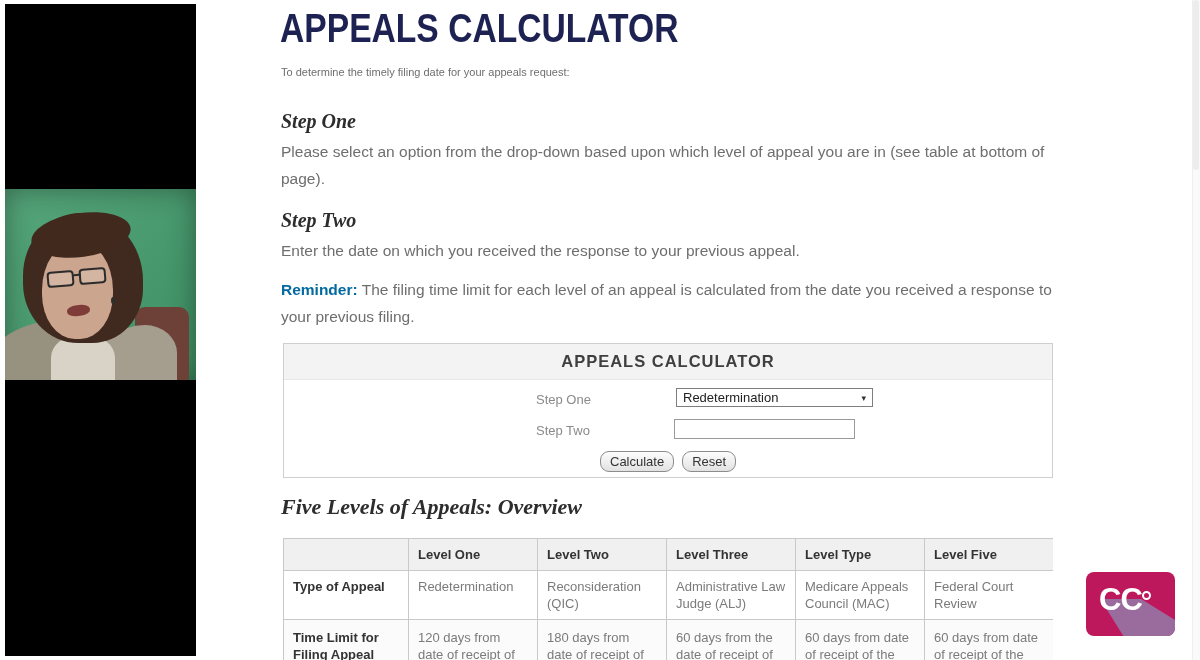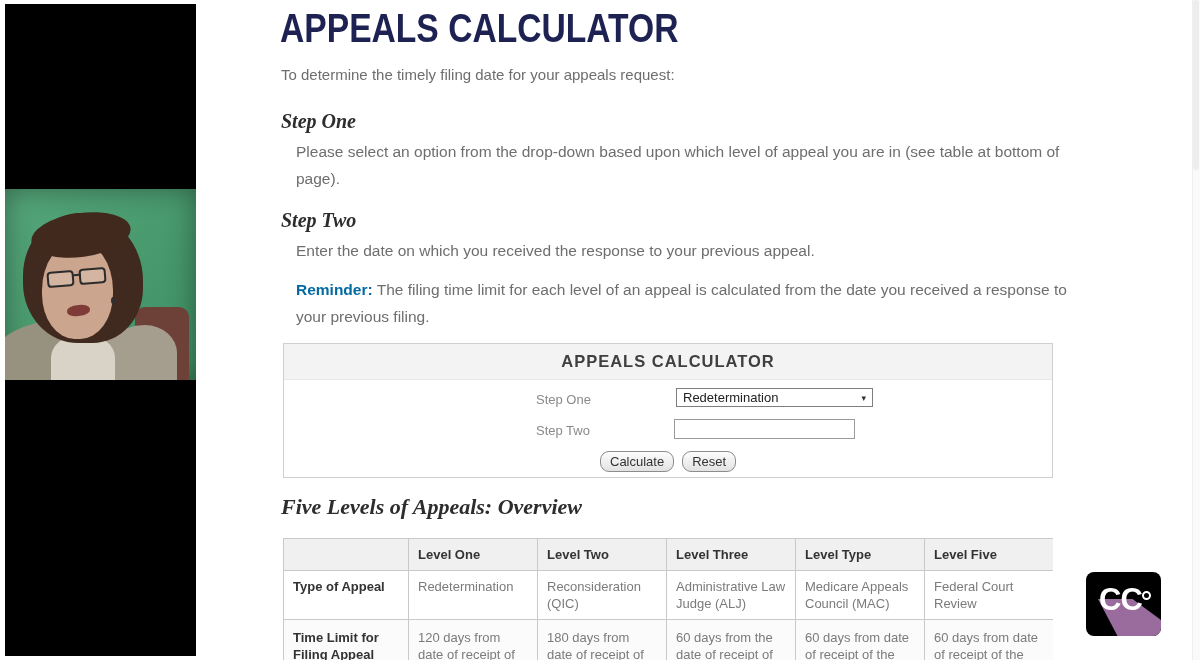--- a/index.html
+++ b/index.html
@@ -24,25 +24,25 @@
   .lens-l  { position:absolute; left:42px;  top:82px;  width:27px; height:16px; border:2px solid #2b2b2b; border-radius:4px; background:rgba(255,255,255,0.18); transform:rotate(-5deg); }
   .lens-r  { position:absolute; left:74px;  top:79px;  width:27px; height:16px; border:2px solid #2b2b2b; border-radius:4px; background:rgba(255,255,255,0.18); transform:rotate(-5deg); }
   .bridge  { position:absolute; left:67px;  top:85px;  width:9px; height:2px; background:#2b2b2b; transform:rotate(-5deg); }
   .mouth   { position:absolute; left:62px;  top:116px; width:23px; height:11px; background:#7e3b38; border-radius:45%; transform:rotate(-7deg); }
   .earring { position:absolute; left:106px; top:108px; width:4px;  height:7px; background:#2f2f2f; border-radius:50%; }
 
   
   .page-title { position:absolute; left:280px; top:5px; color:#1e2253; font-weight:bold;
                 font-size:41px; letter-spacing:0px; transform:scaleX(0.82); transform-origin:left top;
                 white-space:nowrap; }
-  .intro { position:absolute; left:281px; top:66px; font-size:15px; color:#6e6e6e; }
+  .intro { position:absolute; left:281px; top:66px; font-size:11px; color:#6e6e6e; }
   .step-h { position:absolute; left:281px; font-family:"Liberation Serif", serif;
             font-style:italic; font-weight:bold; font-size:20px; color:#2d2d2d; }
   .step1-h { top:110px; } .step2-h { top:209px; }
-  .para { position:absolute; left:296px; width:795px; font-size:15.5px; color:#6e6e6e; line-height:27px; }
+  .para { position:absolute; left:281px; width:795px; font-size:15.5px; color:#6e6e6e; line-height:27px; }
   .step1-p { top:138px; } .step2-p { top:237px; } .reminder-p { top:276px; }
   .reminder-p b { color:#0369a1; }
 
   
   .calc { position:absolute; left:283px; top:343px; width:770px; height:135px;
           border:1px solid #cfcfcf; background:#fff; }
   .calc-head { height:36px; background:#f3f3f3; border-bottom:1px solid #e7e7e7;
                display:flex; align-items:center; justify-content:center;
                font-size:16.5px; font-weight:bold; color:#3f3f3f; letter-spacing:1px; }
   .calc-label { position:absolute; font-size:13px; color:#8a8a8a; }
@@ -64,22 +64,22 @@
   .table-wrap { position:absolute; left:283px; top:538px; width:770px; height:158px; overflow:hidden; }
   table { border-collapse:collapse; width:770px; table-layout:fixed; font-size:13px; }
   th, td { border:1px solid #c9c9c9; padding:7px 9px; text-align:left; vertical-align:top; line-height:17px; }
   th { background:#f0f0f0; color:#333; font-weight:bold; height:32px; }
   td.rowlabel { color:#333; font-weight:bold;margin-top:31px; }
   td { color:#7b7b7b; background:#fff; }
   tr.row2 td { background:#fbfbfb; padding-top:9px; }
   col.c0 { width:125px; } col.cn { width:129px; }
 
   
-  .logo { position:absolute; left:1086px; top:572px; width:75px; height:64px;
-          background:#000000; border-radius:8px; overflow:hidden; }
+  .logo { position:absolute; left:1086px; top:572px; width:89px; height:64px;
+          background:#be185d; border-radius:8px; overflow:hidden; }
   .logo-shadow { position:absolute; left:0; top:0; width:100%; height:100%; background:#9a6b9d;
                  clip-path:polygon(16% 42%, 62% 42%, 100% 75%, 100% 100%, 42% 100%); }
   .logo-text { position:absolute; left:13px; top:11px; color:#fff; font-weight:bold;
                font-size:31px; letter-spacing:-1px; line-height:34px; }
   .logo-ring { position:absolute; left:56px; top:19px; width:9px; height:9px;
                border:2.5px solid #fff; border-radius:50%; }
 
   
   .scroll-strip { position:absolute; right:0; top:0; width:8px; height:660px;
                   background:#fafafa; border-left:1px solid #efefef; }

